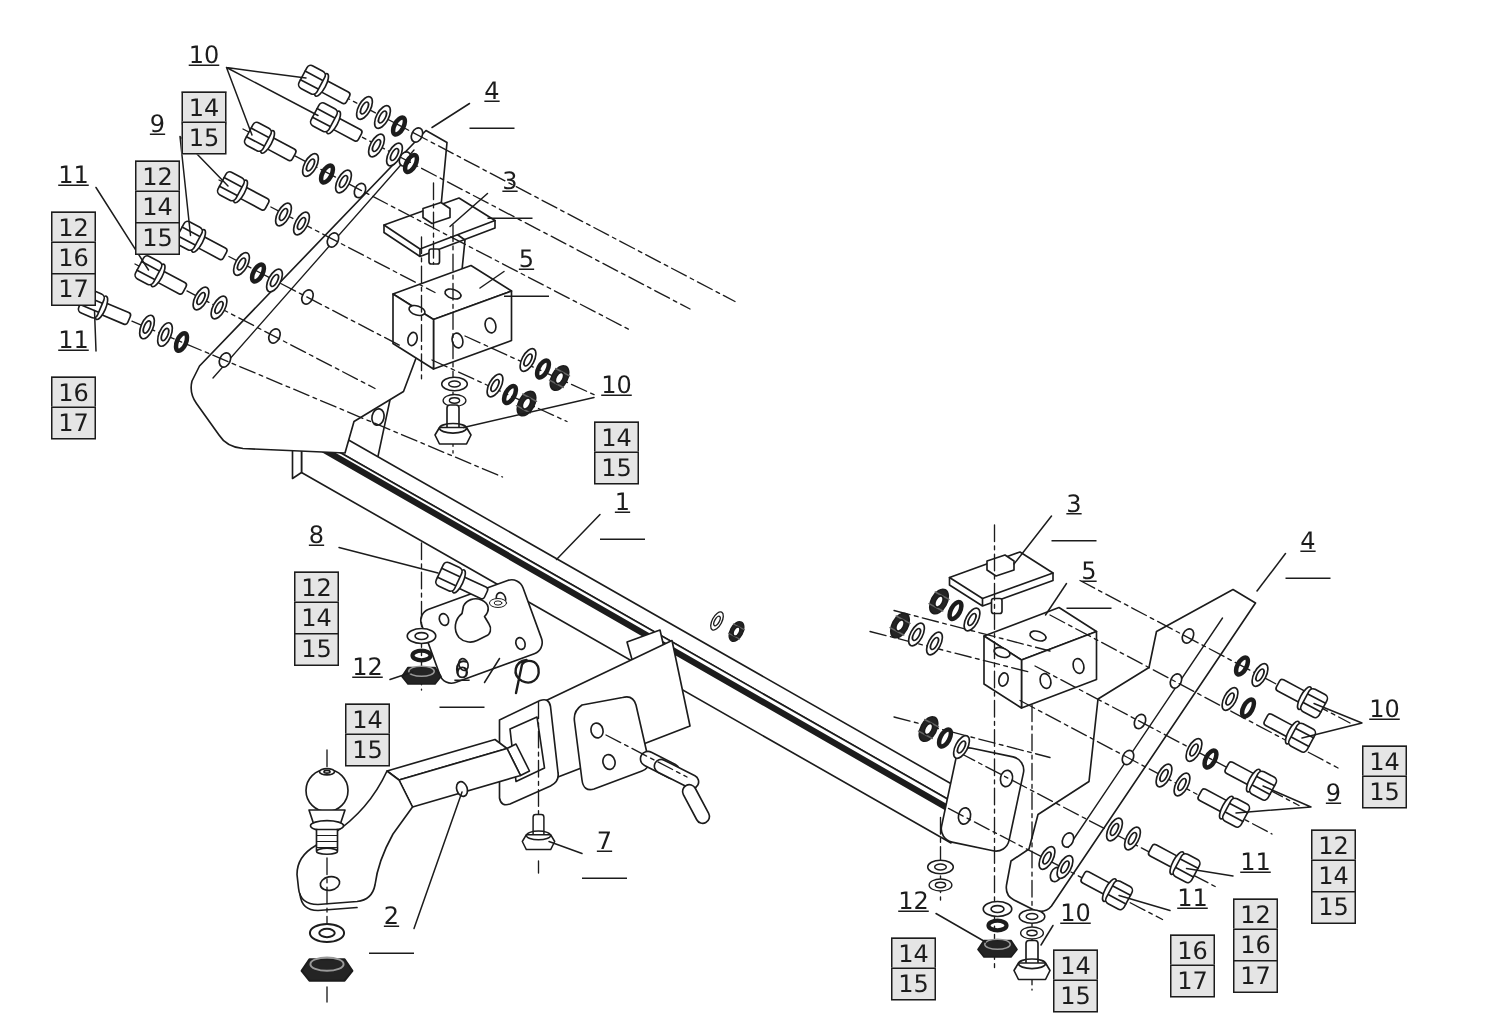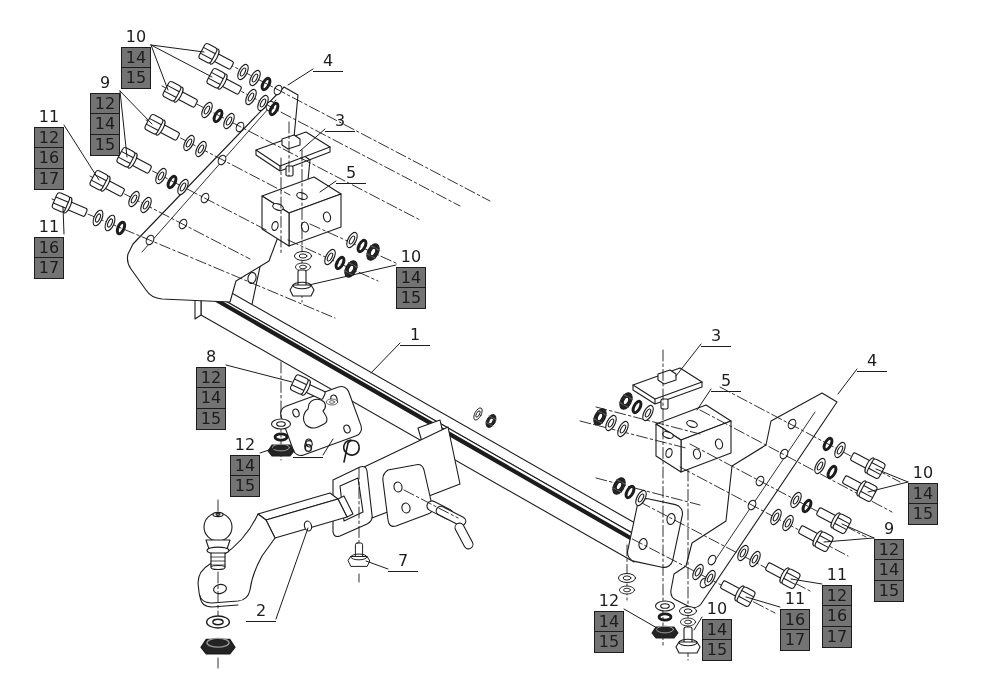--- a/index.html
+++ b/index.html
@@ -2,23 +2,23 @@
 <html><head>
 <meta charset="utf-8">
 <style>
   html,body{margin:0;padding:0;background:#fff;}
   .stage{position:relative;width:1000px;height:678px;background:#fff;overflow:hidden;
          font-family:"DejaVu Sans",sans-serif;}
   .stage svg{position:absolute;left:0;top:0;}
   .callout{position:absolute;display:flex;flex-direction:column;width:30px;
            color:#1c1c1c;font-size:16px;line-height:1;z-index:5;}
   .co-head{height:19px;display:flex;align-items:flex-end;justify-content:center;
-           border-bottom:1.4px solid #1c1c1c;padding-bottom:2px;}
+           border-bottom:1.4px solid #1c1c1c;padding-bottom:16px;text-decoration:underline;}
   .co-box{height:20px;display:flex;align-items:center;justify-content:center;
-          border:1.4px solid #1c1c1c;margin-top:-1.4px;background:#737373;}
+          border:1.4px solid #1c1c1c;margin-top:-1.4px;background:#e5e5e5;}
 </style>
 </head>
 <body>
 
 <div class="stage">
 
 <svg width="1000" height="678" viewBox="0 0 1000 678">
   <defs>
     <g id="sym-bolt">
       <rect x="-20" y="-4.2" width="20" height="8.4" rx="2"></rect>

